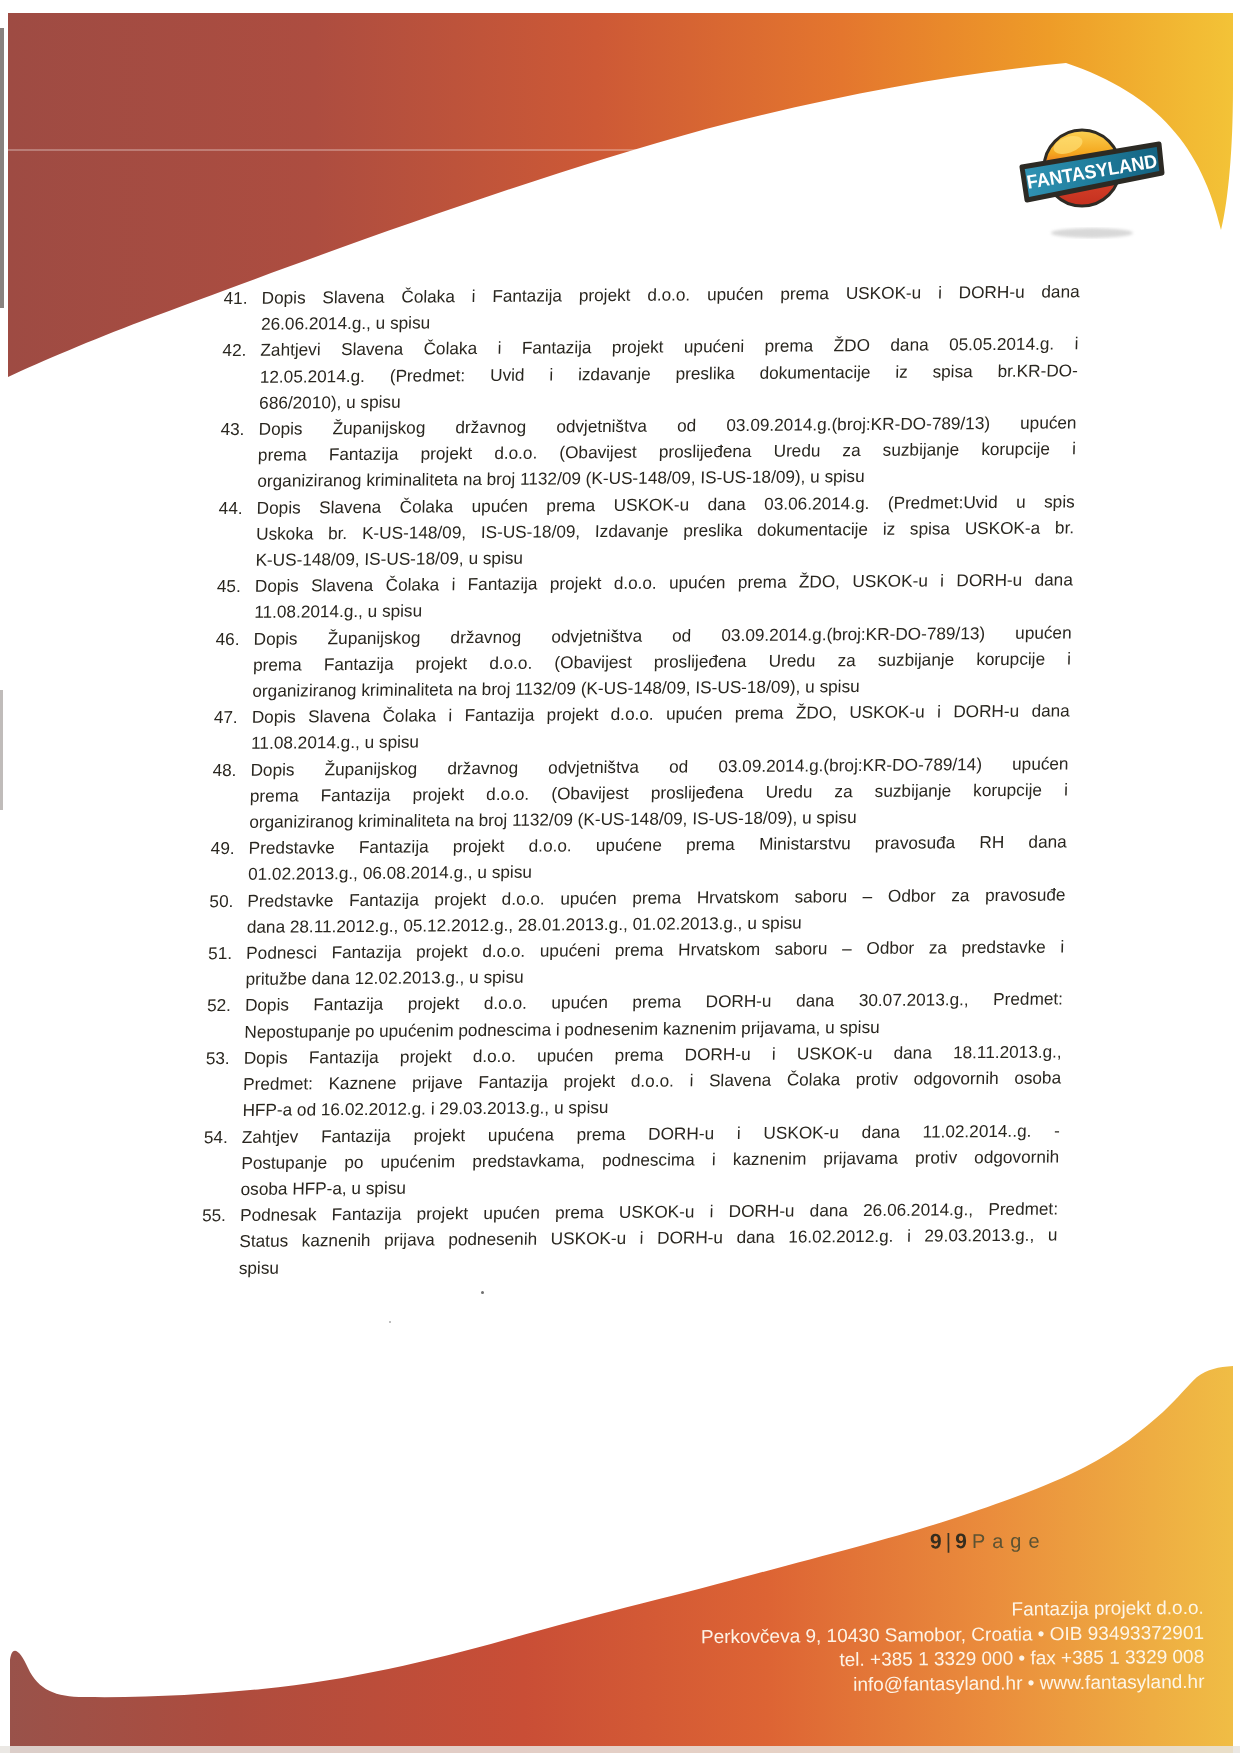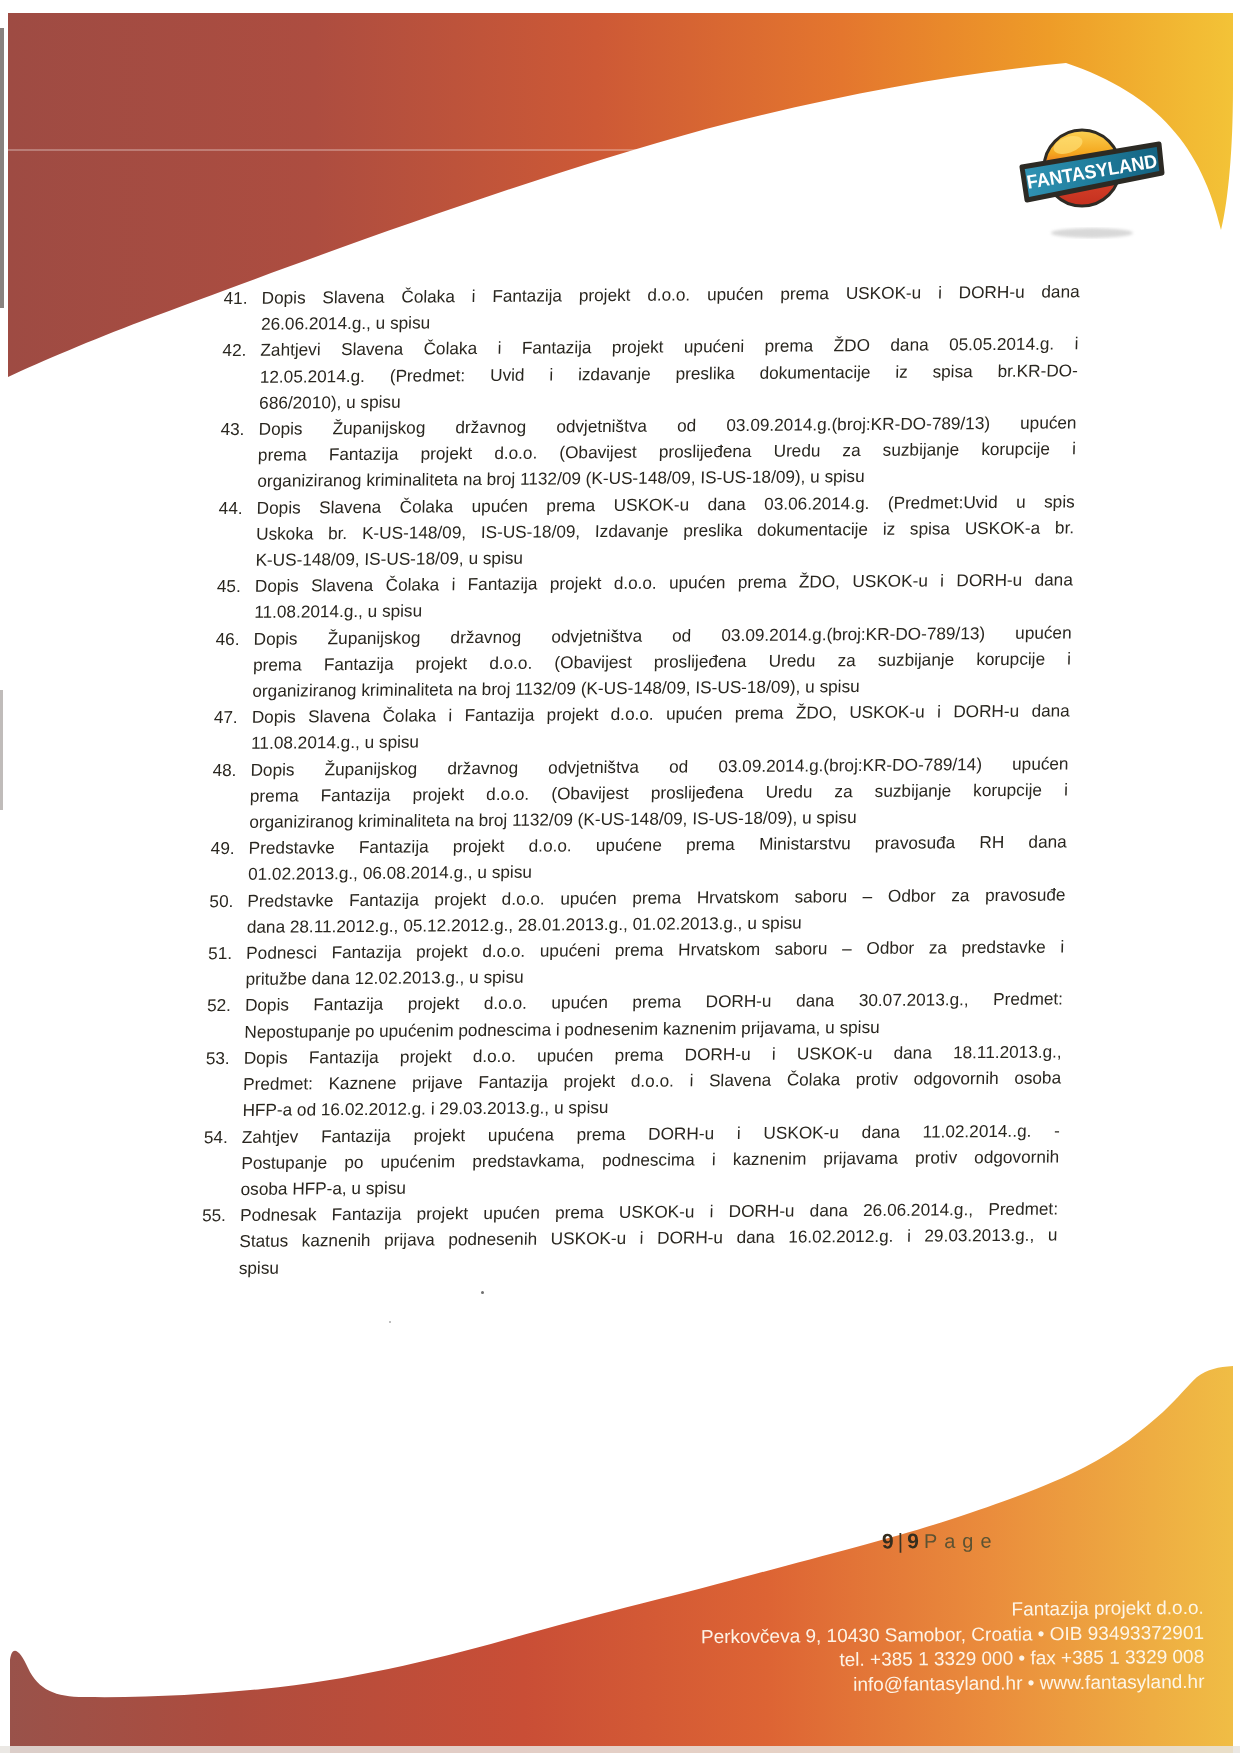--- a/index.html
+++ b/index.html
@@ -24,21 +24,21 @@
   .num{flex:0 0 38px;width:38px;}
   .bodycol{width:818px;}
   .ln{text-align:justify;text-align-last:justify;}
   .ln.last{text-align-last:left;}
 
   
   #logo{position:absolute;left:1008px;top:116px;width:164px;height:134px;}
 
   
   .pagenum{
-    position:absolute;left:882px;top:1529px;
+    position:absolute;left:930px;top:1529px;
     font-size:21px;font-weight:bold;color:#352d1e;
     transform:rotate(-0.4deg);
   }
   .pagenum .pn-sep{margin:0 4px;font-weight:normal;color:#3d3423;}
   .pagenum .pn-label{letter-spacing:7px;color:#5c5232;font-weight:normal;font-size:20px;margin-left:5px;}
 
   
   .footer{
     position:absolute;right:36px;top:1598px;text-align:right;
     color:rgba(254,248,236,0.97);font-size:19px;line-height:24.5px;

